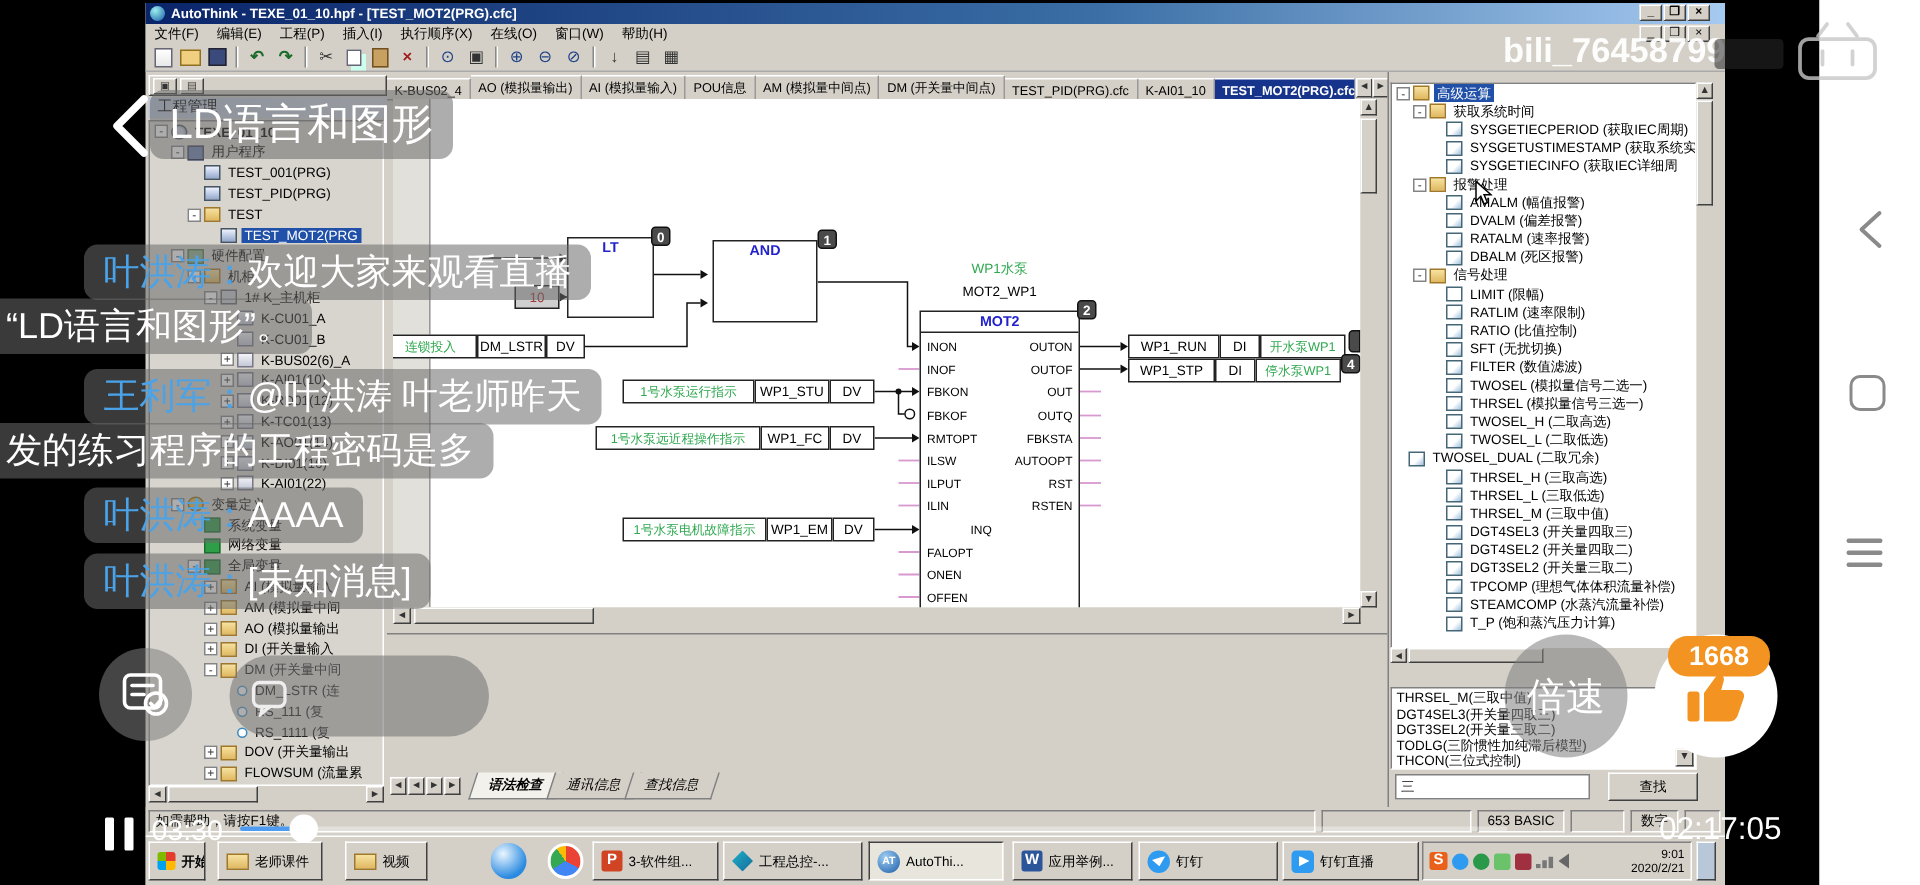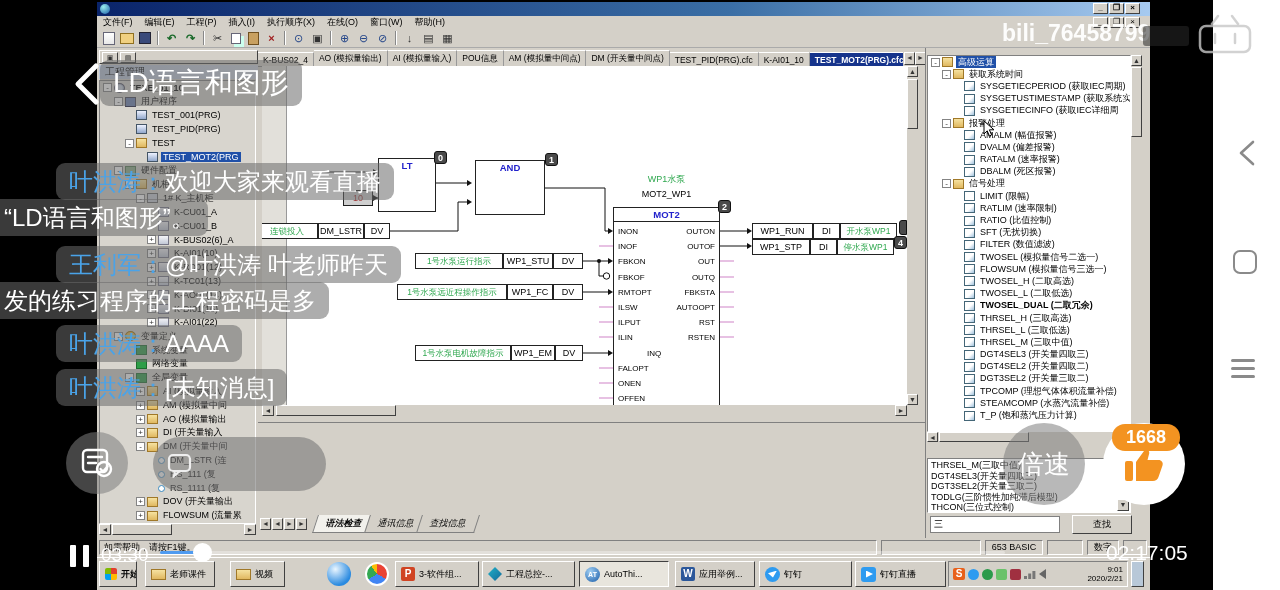--- a/index.html
+++ b/index.html
@@ -119,20 +119,21 @@
 <body>
 
 <div id="stage">
 
   <div id="video">
 
     <div id="desktop">
 
       <div id="titlebar">
         <span class="abs" style="left:3px;top:2px;width:10px;height:10px;border-radius:50%;background:radial-gradient(circle at 35% 30%,#9ee,#1a5ca8);"></span>
+        <span class="abs" style="left:17px;top:0;">AutoThink - TEXE_01_10.hpf - [TEST_MOT2(PRG).cfc]</span>
         <span class="winbtns" style="left:996px;top:1px;">
           <span class="wbtn">_</span>
           <span class="wbtn">❒</span>
           <span class="wbtn">×</span>
         </span>
       </div>
 
       <div id="menubar">
           <span class="menu-item">文件(F)</span>
           <span class="menu-item">编辑(E)</span>
@@ -582,33 +583,33 @@
             <span class="tt">FILTER (数值滤波)</span>
           </div>
           <div class="trow" style="height: 12.2px; padding-left: 25px;">
             <span class="texp none"></span>
             <span class="ti ic-fb"></span>
             <span class="tt">TWOSEL (模拟量信号二选一)</span>
           </div>
           <div class="trow" style="height: 12.2px; padding-left: 25px;">
             <span class="texp none"></span>
             <span class="ti ic-fb"></span>
-            <span class="tt">FLOWSUM (模拟量信号三选一)</span>
+            <span class="tt">THRSEL (模拟量信号三选一)</span>
           </div>
           <div class="trow" style="height: 12.2px; padding-left: 25px;">
             <span class="texp none"></span>
             <span class="ti ic-fb"></span>
             <span class="tt">TWOSEL_H (二取高选)</span>
           </div>
           <div class="trow" style="height: 12.2px; padding-left: 25px;">
             <span class="texp none"></span>
             <span class="ti ic-fb"></span>
             <span class="tt">TWOSEL_L (二取低选)</span>
           </div>
-          <div class="trow" style="height: 12.2px; padding-left: 25px; font-weight: bold;">
+          <div class="trow" style="height: 12.2px; ">
             <span class="texp none"></span>
             <span class="ti ic-fb"></span>
             <span class="tt">TWOSEL_DUAL (二取冗余)</span>
           </div>
           <div class="trow" style="height: 12.2px; padding-left: 25px;">
             <span class="texp none"></span>
             <span class="ti ic-fb"></span>
             <span class="tt">THRSEL_H (三取高选)</span>
           </div>
           <div class="trow" style="height: 12.2px; padding-left: 25px;">

